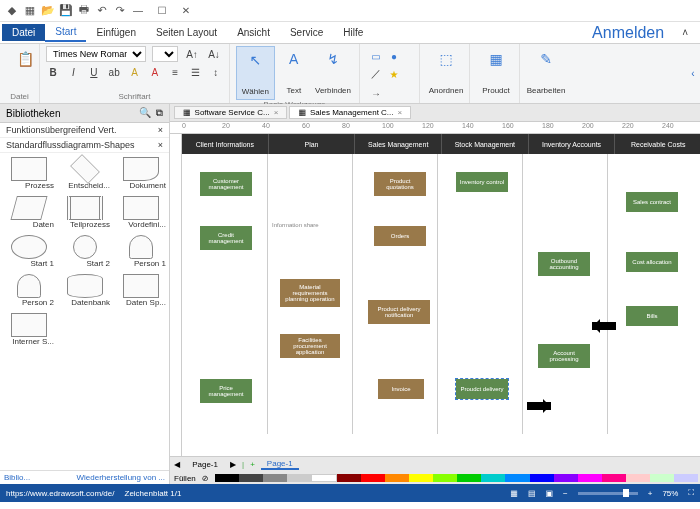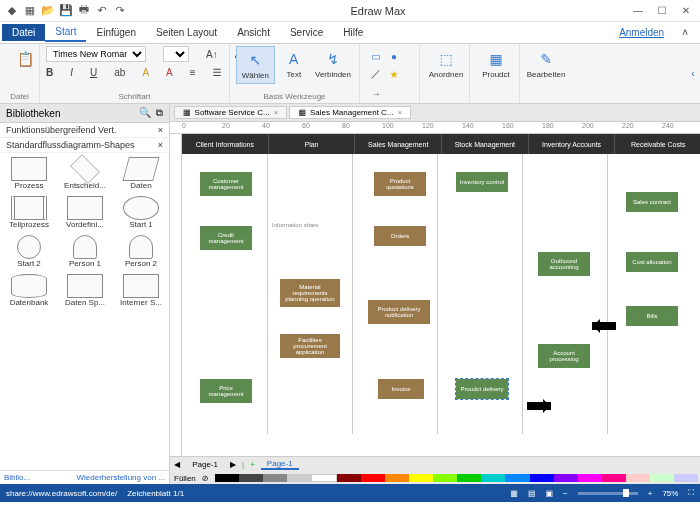--- a/index.html
+++ b/index.html
@@ -8,48 +8,48 @@
 .tb-left { display: flex; gap: 2px; }
 .tb-left .qat { width: 16px; height: 16px; display: flex; align-items: center; justify-content: center; font-size: 11px; color: #555; }
 .tb-title { flex: 1; text-align: center; font-size: 11px; color: #333; }
 .tb-right { display: flex; gap: 4px; }
 .tb-right .winbtn { width: 20px; height: 16px; display: flex; align-items: center; justify-content: center; font-size: 10px; color: #555; }
 .menubar { height: 22px; background: #fff; display: flex; align-items: center; padding: 0 2px; border-bottom: 1px solid #d0d0d0; }
 .menubar .file { background: #18529d; color: #fff; padding: 3px 10px; font-size: 10px; }
 .menubar .tab { padding: 3px 10px; font-size: 10px; color: #333; }
 .menubar .tab.active { color: #2a6bc7; border-bottom: 2px solid #2a6bc7; }
 .menubar .spacer { flex: 1; }
-.menubar .login { color: #2a6bc7; font-size: 10px; padding: 0 8px; text-decoration: underline; }
+.menubar .login { color: #2a6bc7; font-size: 16px; padding: 0 8px; }
 .ribbon { height: 60px; background: #f4f5f6; display: flex; border-bottom: 1px solid #d0d0d0; }
 .rgroup { border-right: 1px solid #e0e0e0; padding: 2px 6px; display: flex; flex-direction: column; justify-content: space-between; }
 .rgroup .label { font-size: 8px; color: #777; text-align: center; }
 .rgroup .ctrls { display: flex; flex-direction: column; gap: 2px; }
-.fontrow { display: flex; gap: 17px; align-items: flex-start; }
+.fontrow { display: flex; gap: 6px; align-items: flex-start; }
 .fontsel { font-size: 9px; border: 1px solid #ccc; background: #fff; padding: 1px 2px; height: 16px; }
 .fw120 { width: 100px; }
 .fw30 { width: 26px; }
 .iconbtn { width: 16px; height: 16px; display: flex; align-items: center; justify-content: center; font-size: 10px; color: #444; }
 .bigbtn { width: 40px; display: flex; flex-direction: column; align-items: center; gap: 1px; padding: 3px 2px; }
 .bigbtn .ico { width: 20px; height: 20px; display: flex; align-items: center; justify-content: center; font-size: 14px; color: #3a7bd5; }
-.bigbtn .txt { font-size: 8px; color: #333; text-align: center; }
+.bigbtn .txt { font-size: 8px; color: #333; text-align: center; margin-top: 16px; }
 .bigbtn.sel { background: #d6e4f5; border: 1px solid #9fc1e8; }
 .main { display: flex; height: 380px; border-radius: 16px; }
 .libpanel { width: 170px; border-right: 1px solid #d0d0d0; background: #fff; display: flex; flex-direction: column; }
 .libhead { background: #e6e6e6; padding: 3px 6px; font-size: 10px; display: flex; justify-content: space-between; align-items: center; border-bottom: 1px solid #ccc; }
 .librow { padding: 2px 6px; font-size: 9px; color: #333; border-bottom: 1px solid #eee; display: flex; justify-content: space-between; }
 .shapes { flex: 1; overflow: hidden; padding: 2px; }
 .shgrid { display: grid; grid-template-columns: repeat(3, 1fr); gap: 2px; }
 .shcell { display: flex; flex-direction: column; align-items: center; padding: 2px; }
 .shcell .sh { width: 36px; height: 24px; border: 1px solid #888; background: #fafafa; }
 .shcell .sh.diamond { transform: rotate(45deg) scale(0.7); }
 .shcell .sh.doc { border-radius: 0 0 40% 0; }
 .shcell .sh.para { transform: skewX(-15deg) scaleX(0.85); }
 .shcell .sh.ellipse { border-radius: 50%; }
 .shcell .sh.circ { border-radius: 50%; width: 24px; }
-.shcell .lbl { font-size: 8px; color: #333; text-align: center; white-space: nowrap; overflow: hidden; text-overflow: ellipsis; width: 50px; }
+.shcell .lbl { font-size: 8px; color: #333; text-align: right; white-space: nowrap; overflow: hidden; text-overflow: ellipsis; width: 50px; }
 .libfoot { padding: 2px 4px; font-size: 8px; color: #2a6bc7; border-top: 1px solid #ddd; display: flex; justify-content: space-between; }
 .canvas-area { flex: 1; display: flex; flex-direction: column; background: #f0f0f0; position: relative; }
 .doctabs { height: 18px; background: #e8e8e8; display: flex; align-items: center; padding: 0 4px; gap: 2px; border-bottom: 1px solid #ccc; }
 .doctab { background: #f5f5f5; border: 1px solid #ccc; padding: 1px 8px; font-size: 8px; display: flex; gap: 4px; align-items: center; }
 .doctab.active { background: #fff; }
 .doctab .x { font-size: 8px; color: #888; }
 .ruler-h { height: 12px; background: #fff; border-bottom: 1px solid #ccc; display: flex; font-size: 7px; color: #888; padding-left: 12px; }
 .ruler-h span { width: 40px; }
 .canvas-wrap { flex: 1; display: flex; overflow: hidden; }
 .ruler-v { width: 12px; background: #fff; border-right: 1px solid #ccc; }
@@ -81,21 +81,20 @@
 <div class="titlebar">
   <div class="tb-left">
     <span class="qat">◆</span>
     <span class="qat">▦</span>
     <span class="qat">📂</span>
     <span class="qat">💾</span>
     <span class="qat">🖶</span>
     <span class="qat">↶</span>
     <span class="qat">↷</span>
   </div>
-  <div class="tb-title">Edraw Max</div>
   <div class="tb-right">
     <span class="winbtn">—</span>
     <span class="winbtn">☐</span>
     <span class="winbtn">✕</span>
   </div>
 </div>
 
 <div class="menubar">
   <div class="file">Datei</div>
   <div class="tab active">Start</div>
@@ -212,20 +211,24 @@
       </div>
     <div class="shapes">
       <div class="shgrid">
         <div class="shcell">
             <div class="sh"></div>
             <div class="lbl">Prozess</div>
           </div>
         <div class="shcell">
             <div class="sh diamond"></div>
             <div class="lbl">Entscheid...</div>
+          </div>
+        <div class="shcell">
+            <div class="sh doc"></div>
+            <div class="lbl">Dokument</div>
           </div>
         <div class="shcell">
             <div class="sh para"></div>
             <div class="lbl">Daten</div>
           </div>
         <div class="shcell">
             <div class="sh" style="border-left:4px double #888;border-right:4px double #888"></div>
             <div class="lbl">Teilprozess</div>
           </div>
         <div class="shcell">
@@ -375,21 +378,21 @@
           <div style="background:#f08"></div>
           <div style="background:#fcc"></div>
           <div style="background:#cfc"></div>
           <div style="background:#ccf"></div>
       </div>
     </div>
   </div>
 </div>
 
 <div class="statusbar">
-  <span>share://www.edrawsoft.com/de/</span>
+  <span>https://www.edrawsoft.com/de/</span>
   <span>Zeichenblatt 1/1</span>
   <div class="sp"></div>
   <span>▦</span>
   <span>▤</span>
   <span>▣</span>
   <span>−</span>
   <div class="zoom-slider"></div>
   <span>+</span>
   <span>75%</span>
   <span>⛶</span>

